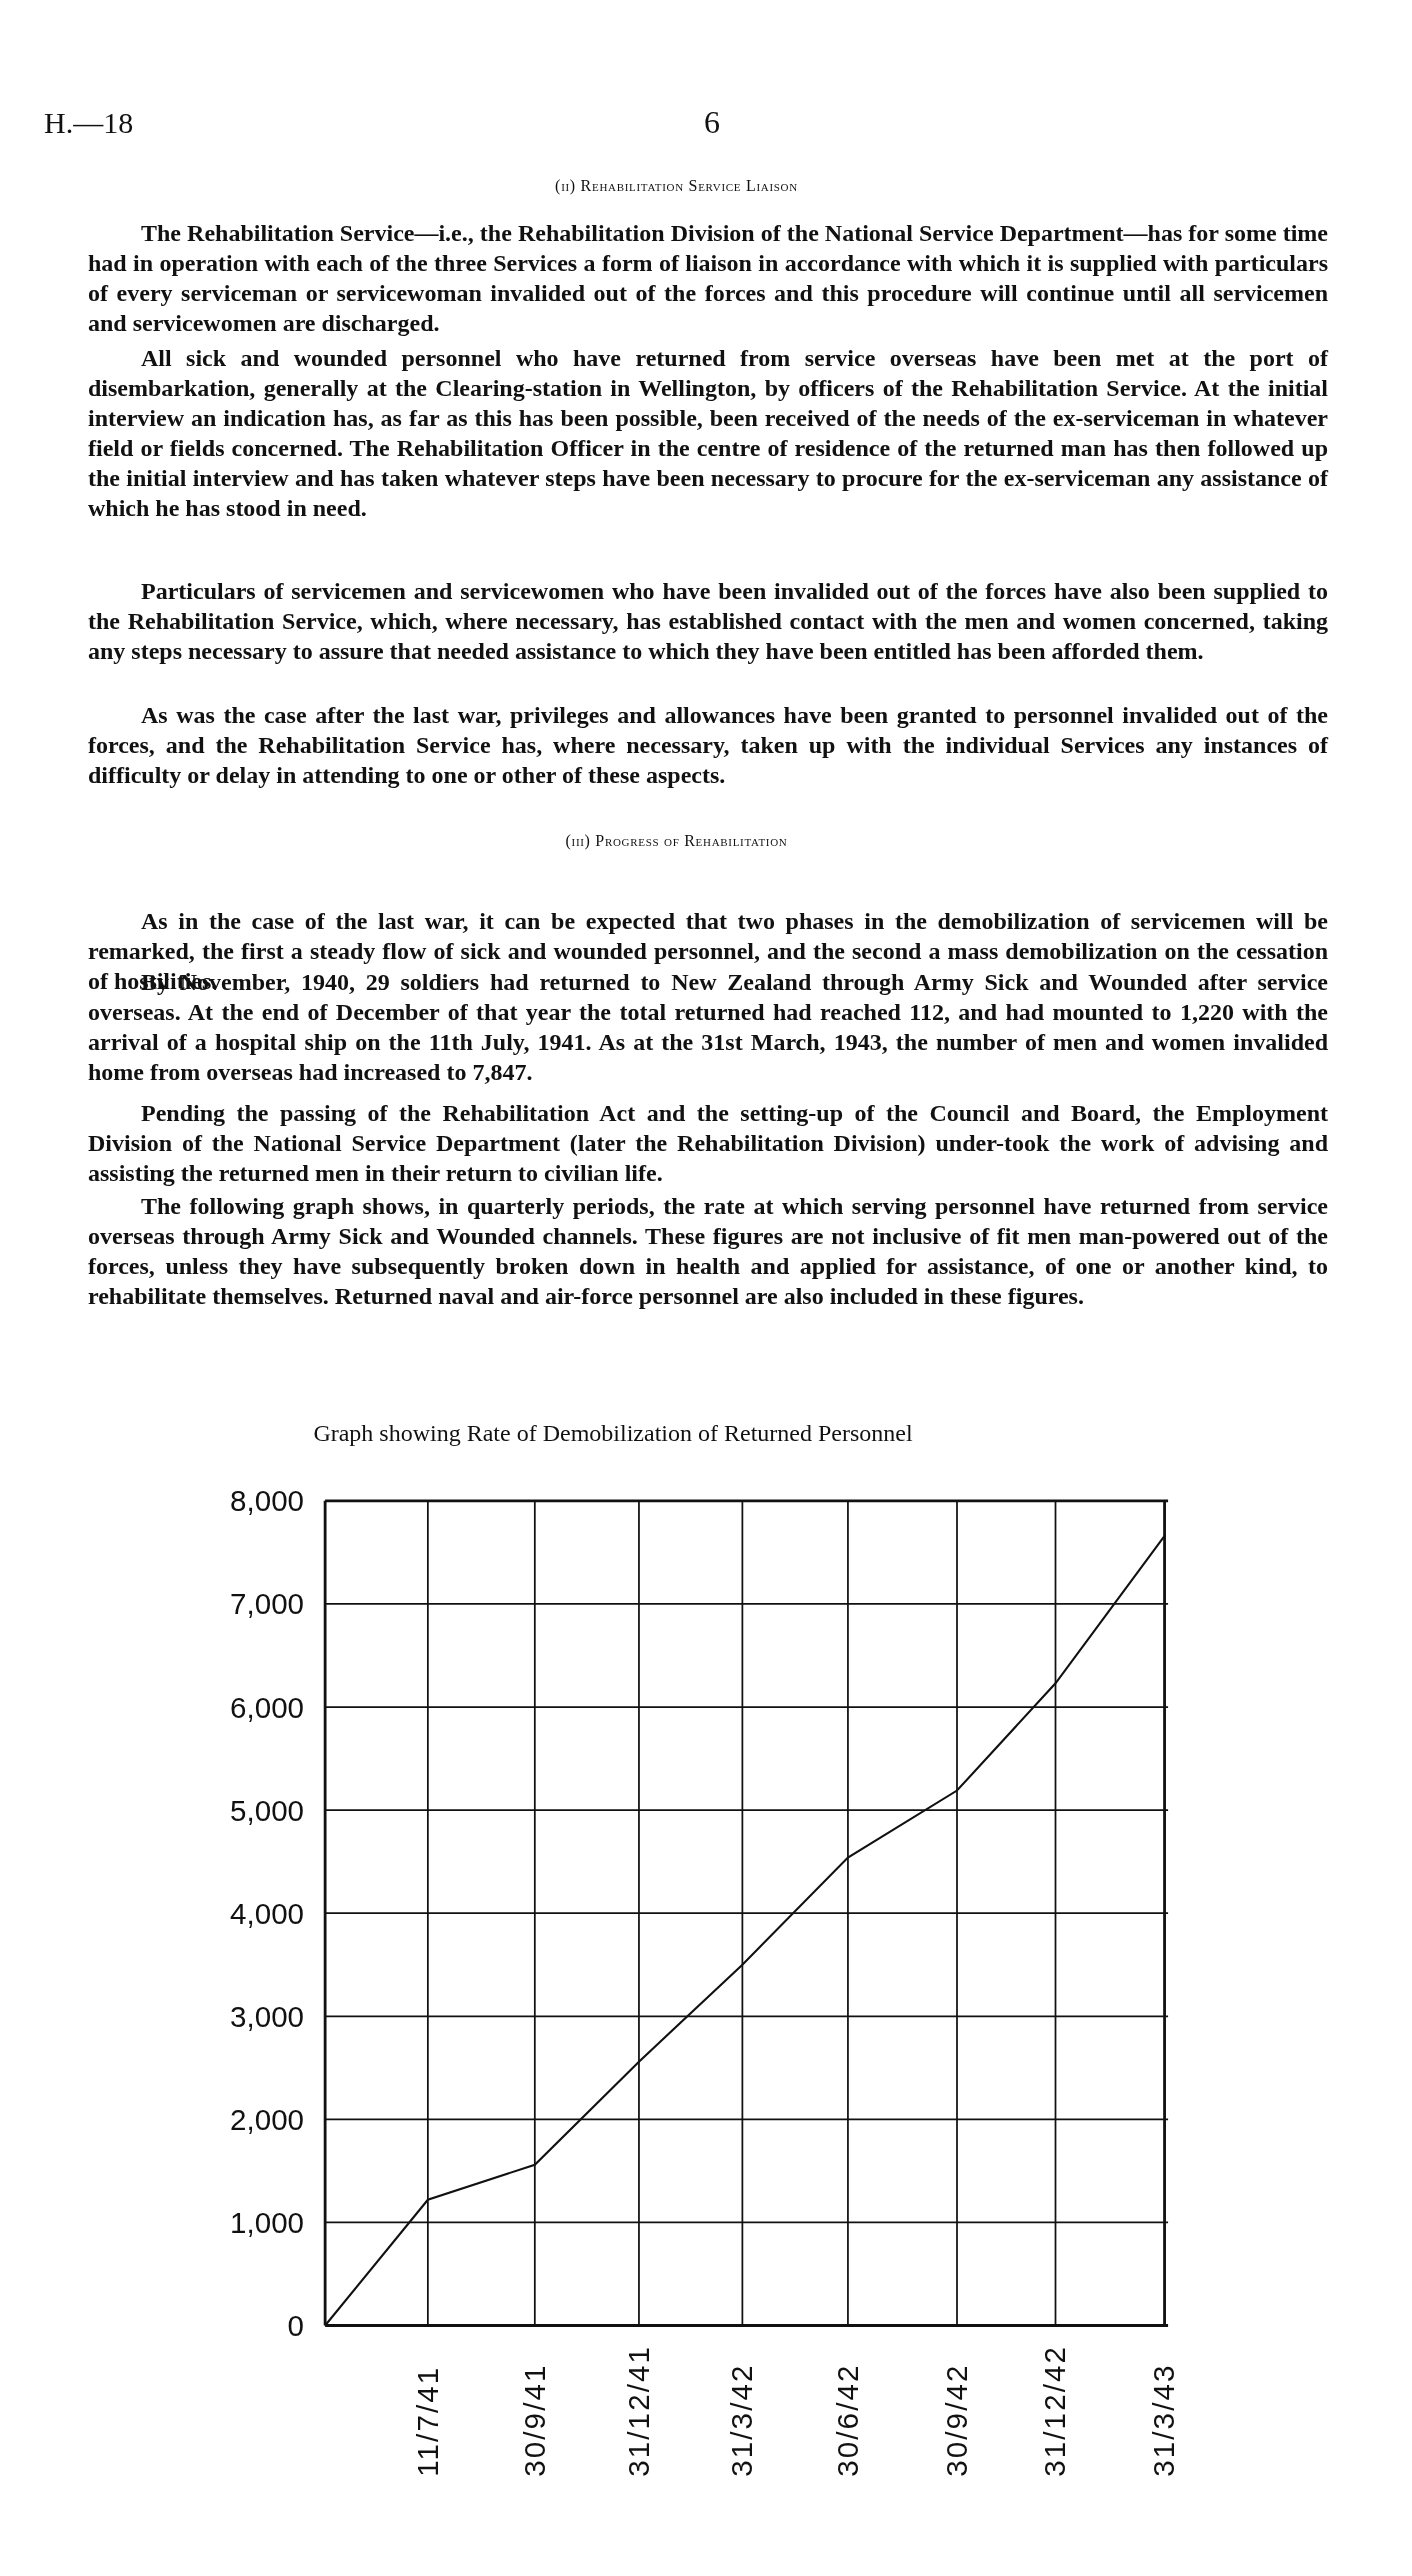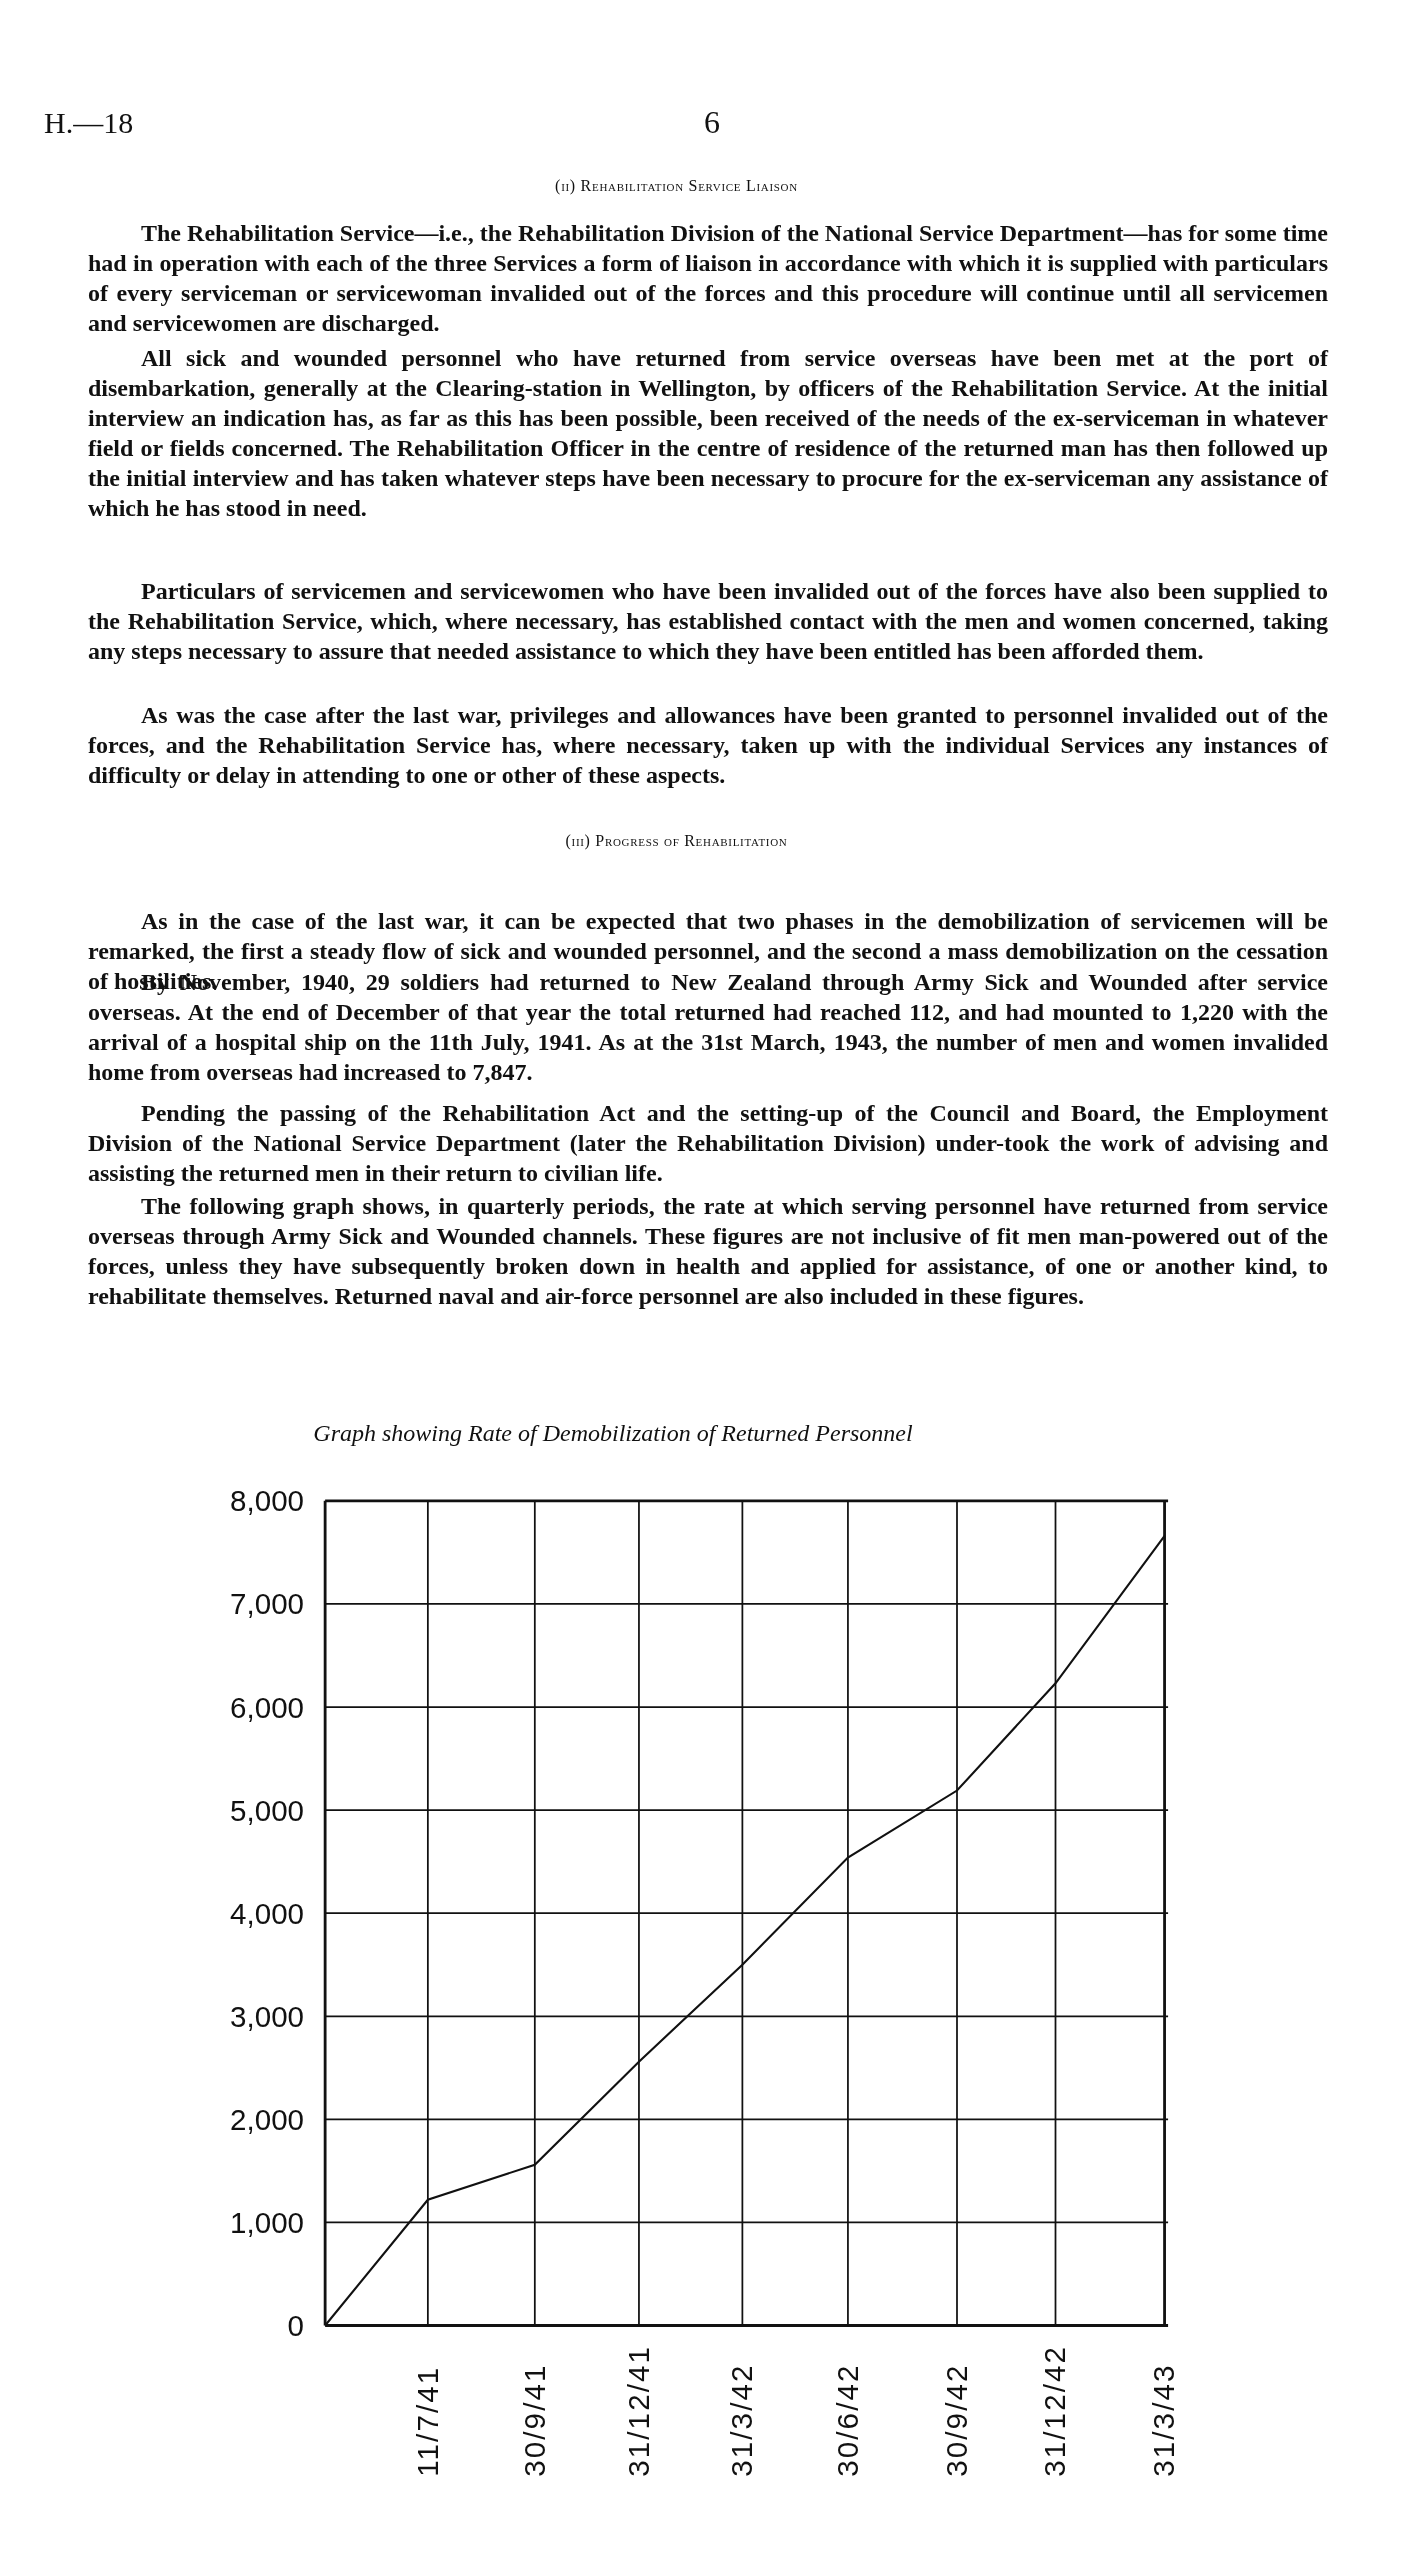--- a/index.html
+++ b/index.html
@@ -13,21 +13,21 @@
     position: absolute; left: 0; width: 1353px; text-align: center;
     font-size: 16px; font-variant: small-caps; letter-spacing: 0.7px;
   }
   .para {
     position: absolute; left: 88px; width: 1240px;
     font-size: 24px; line-height: 30px; text-align: justify; font-weight: bold;
   }
   .para .indent { display: inline-block; width: 53px; }
   .chart-title {
     position: absolute; left: 0; width: 1226px; text-align: center; top: 1420px;
-    font-size: 24px; font-style: italic;
+    font-size: 24px; 
   }
   svg.chart { position: absolute; left: 0; top: 0; }
   .ylab { font-family: "Liberation Sans", "DejaVu Sans", sans-serif; font-size: 42px; fill: #111; }
   .xlab { font-family: "Liberation Sans", "DejaVu Sans", sans-serif; font-size: 42px; fill: #111; letter-spacing: 3px; }
 </style>
 </head>
 <body>
 
 <div class="hdr-left">H.—18</div>
 <div class="hdr-center">6</div>

